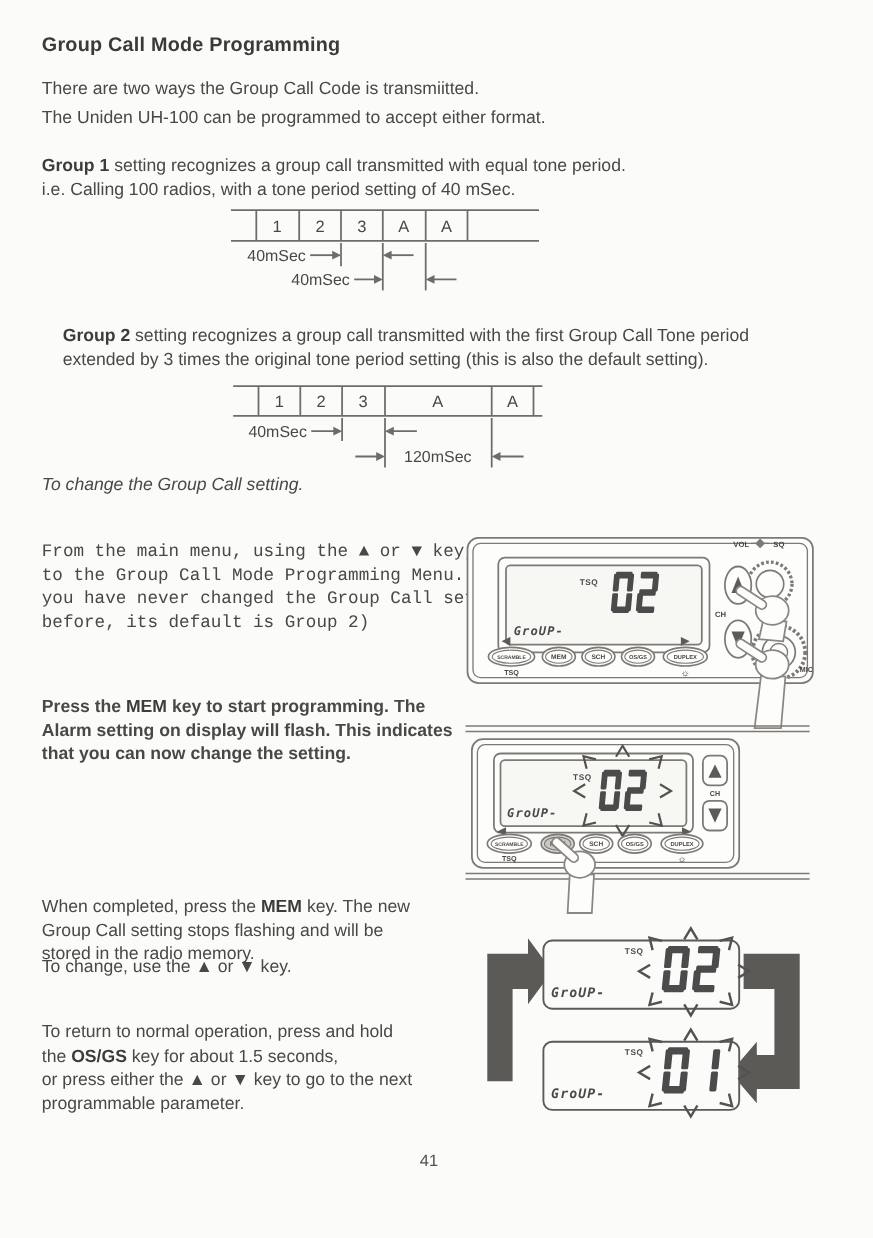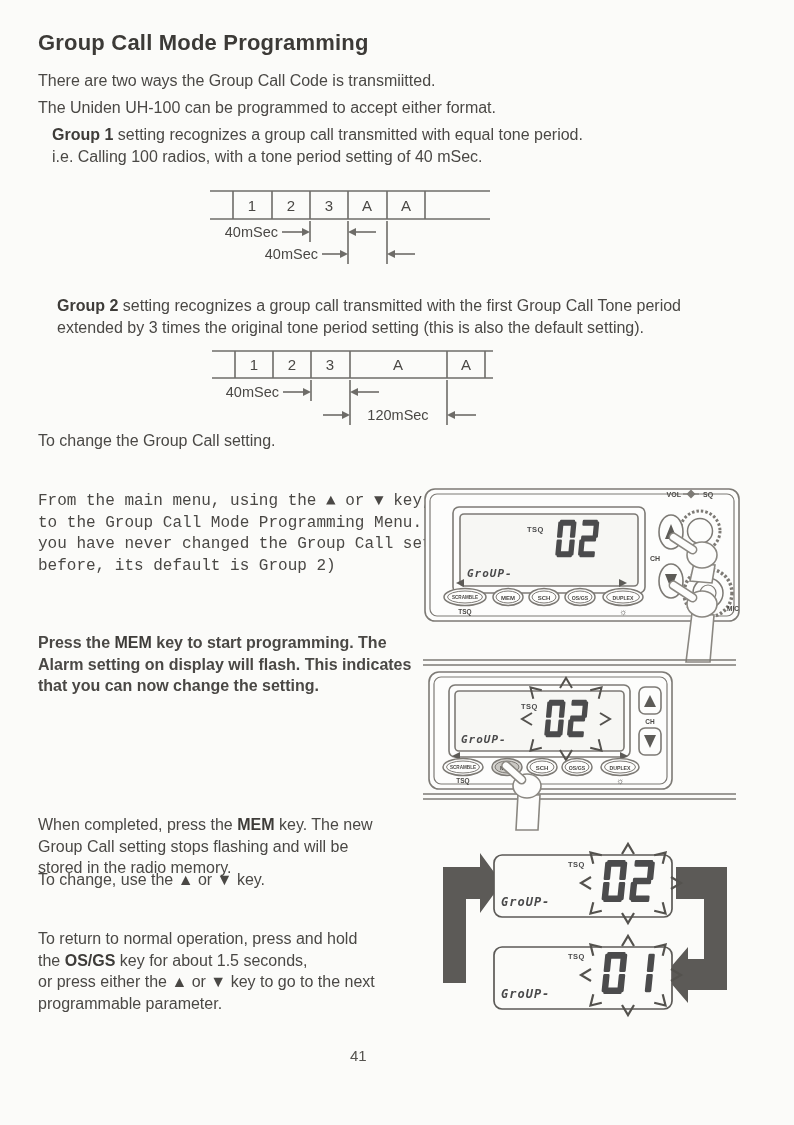--- a/index.html
+++ b/index.html
@@ -9,21 +9,21 @@
     font-family:"Liberation Sans",sans-serif;
     color:#474542;
   }
   .abs{position:absolute;}
   p.body{
     position:absolute;margin:0;white-space:pre-wrap;
     font-size:16px;line-height:21.5px;color:#4a4845;
   }
   p.body b{color:#3e3c39;}
   .title{
-    position:absolute;margin:0;font-size:22px;font-weight:bold;color:#3c3a37;
+    position:absolute;margin:0;font-size:18px;font-weight:bold;color:#3c3a37;
     letter-spacing:0.2px;
   }
   svg text{font-family:"Liberation Sans",sans-serif;fill:#4a4845;}
   svg .cell{font-size:15px;}
   svg .dim{font-size:14.5px;}
   .lcdgroup{
     position:absolute;font-family:"DejaVu Sans Mono",monospace;
     font-style:italic;font-weight:bold;color:#4a4a4b;letter-spacing:1px;
   }
   .lcdtsq{
@@ -35,21 +35,21 @@
   .pageno{position:absolute;font-size:15px;color:#55534f;}
 </style>
 </head>
 <body>
 
 <h1 class="title" style="left:38px;top:30px;">Group Call Mode Programming</h1>
 
 <p class="body" style="left:38px;top:70px;">There are two ways the Group Call Code is transmiitted.</p>
 <p class="body" style="left:38px;top:97px;">The Uniden UH-100 can be programmed to accept either format.</p>
 
-<p class="body" style="left:38px;top:124px;width:730px;margin-left:14px;"><b>Group 1</b><span> setting recognizes a group call transmitted with equal tone period.
+<p class="body" style="left:38px;top:140px;width:730px;"><b>Group 1</b><span> setting recognizes a group call transmitted with equal tone period.
 i.e. Calling 100 radios, with a tone period setting of 40 mSec.</span></p>
 
 <svg class="abs" style="left:195px;top:185px;" width="310" height="85" viewBox="0 0 310 85">
   <g stroke="#6e6c68" stroke-width="1.6">
     <line x1="15" y1="6" x2="295" y2="6"></line>
       <line x1="15" y1="34" x2="295" y2="34"></line>
     <line x1="38" y1="6" x2="38" y2="34"></line>
       <line x1="77" y1="6" x2="77" y2="34"></line>
     <line x1="115" y1="6" x2="115" y2="34"></line>
       <line x1="153" y1="6" x2="153" y2="34"></line>
@@ -119,21 +119,21 @@
   </g>
   <g>
     <line x1="128" y1="70" x2="148" y2="70" stroke="#6e6c68" stroke-width="1.6"></line>
     <polygon points="147,66 155,70 147,74" fill="#6e6c68"></polygon>
     <text class="dim" x="203" y="75" text-anchor="middle">120mSec</text>
     <polygon points="260,66 252,70 260,74" fill="#6e6c68"></polygon>
     <line x1="259" y1="70" x2="281" y2="70" stroke="#6e6c68" stroke-width="1.6"></line>
   </g>
 </svg>
 
-<p class="body" style="left:38px;top:430px;">To change the Group Call setting.</p>
+<p class="body" style="left:38px;top:430px;font-style:italic;">To change the Group Call setting.</p>
 
 <p class="body" style="left:38px;top:491px;font-family:Liberation Mono, monospace;">From the main menu, using the ▲ or ▼ key, go
 to the Group Call Mode Programming Menu. (If
 you have never changed the Group Call setting
 before, its default is Group 2)</p>
 
 <div class="abs" style="left:423px;top:483px;width:345px;height:192px;">
   <svg class="abs" style="left:0;top:0;" width="345" height="192" viewBox="0 0 345 192">
     <g fill="#fdfdfc" stroke="#7d7a75" stroke-width="1.6">
       <rect x="2" y="6" width="314" height="132" rx="10"></rect>
@@ -381,13 +381,13 @@
           <rect x="0" y="23" width="7" height="19" rx="1.5"></rect>
           <rect x="0" y="2" width="7" height="19" rx="1.5"></rect>
           <rect x="47" y="2" width="7" height="19" rx="1.5"></rect>
           <rect x="47" y="23" width="7" height="19" rx="1.5"></rect>
         </g>
       </svg>
     </div>
   <div class="lcdgroup" style="left:71px;top:147px;font-size:12px;">GroUP-</div>
 </div>
 
-<div class="pageno" style="left:350px;top:1047px;width:80px;">41</div>
+<div class="pageno" style="left:350px;top:1047px;width:80px;text-align:center;">41</div>
 
 </body></html>

